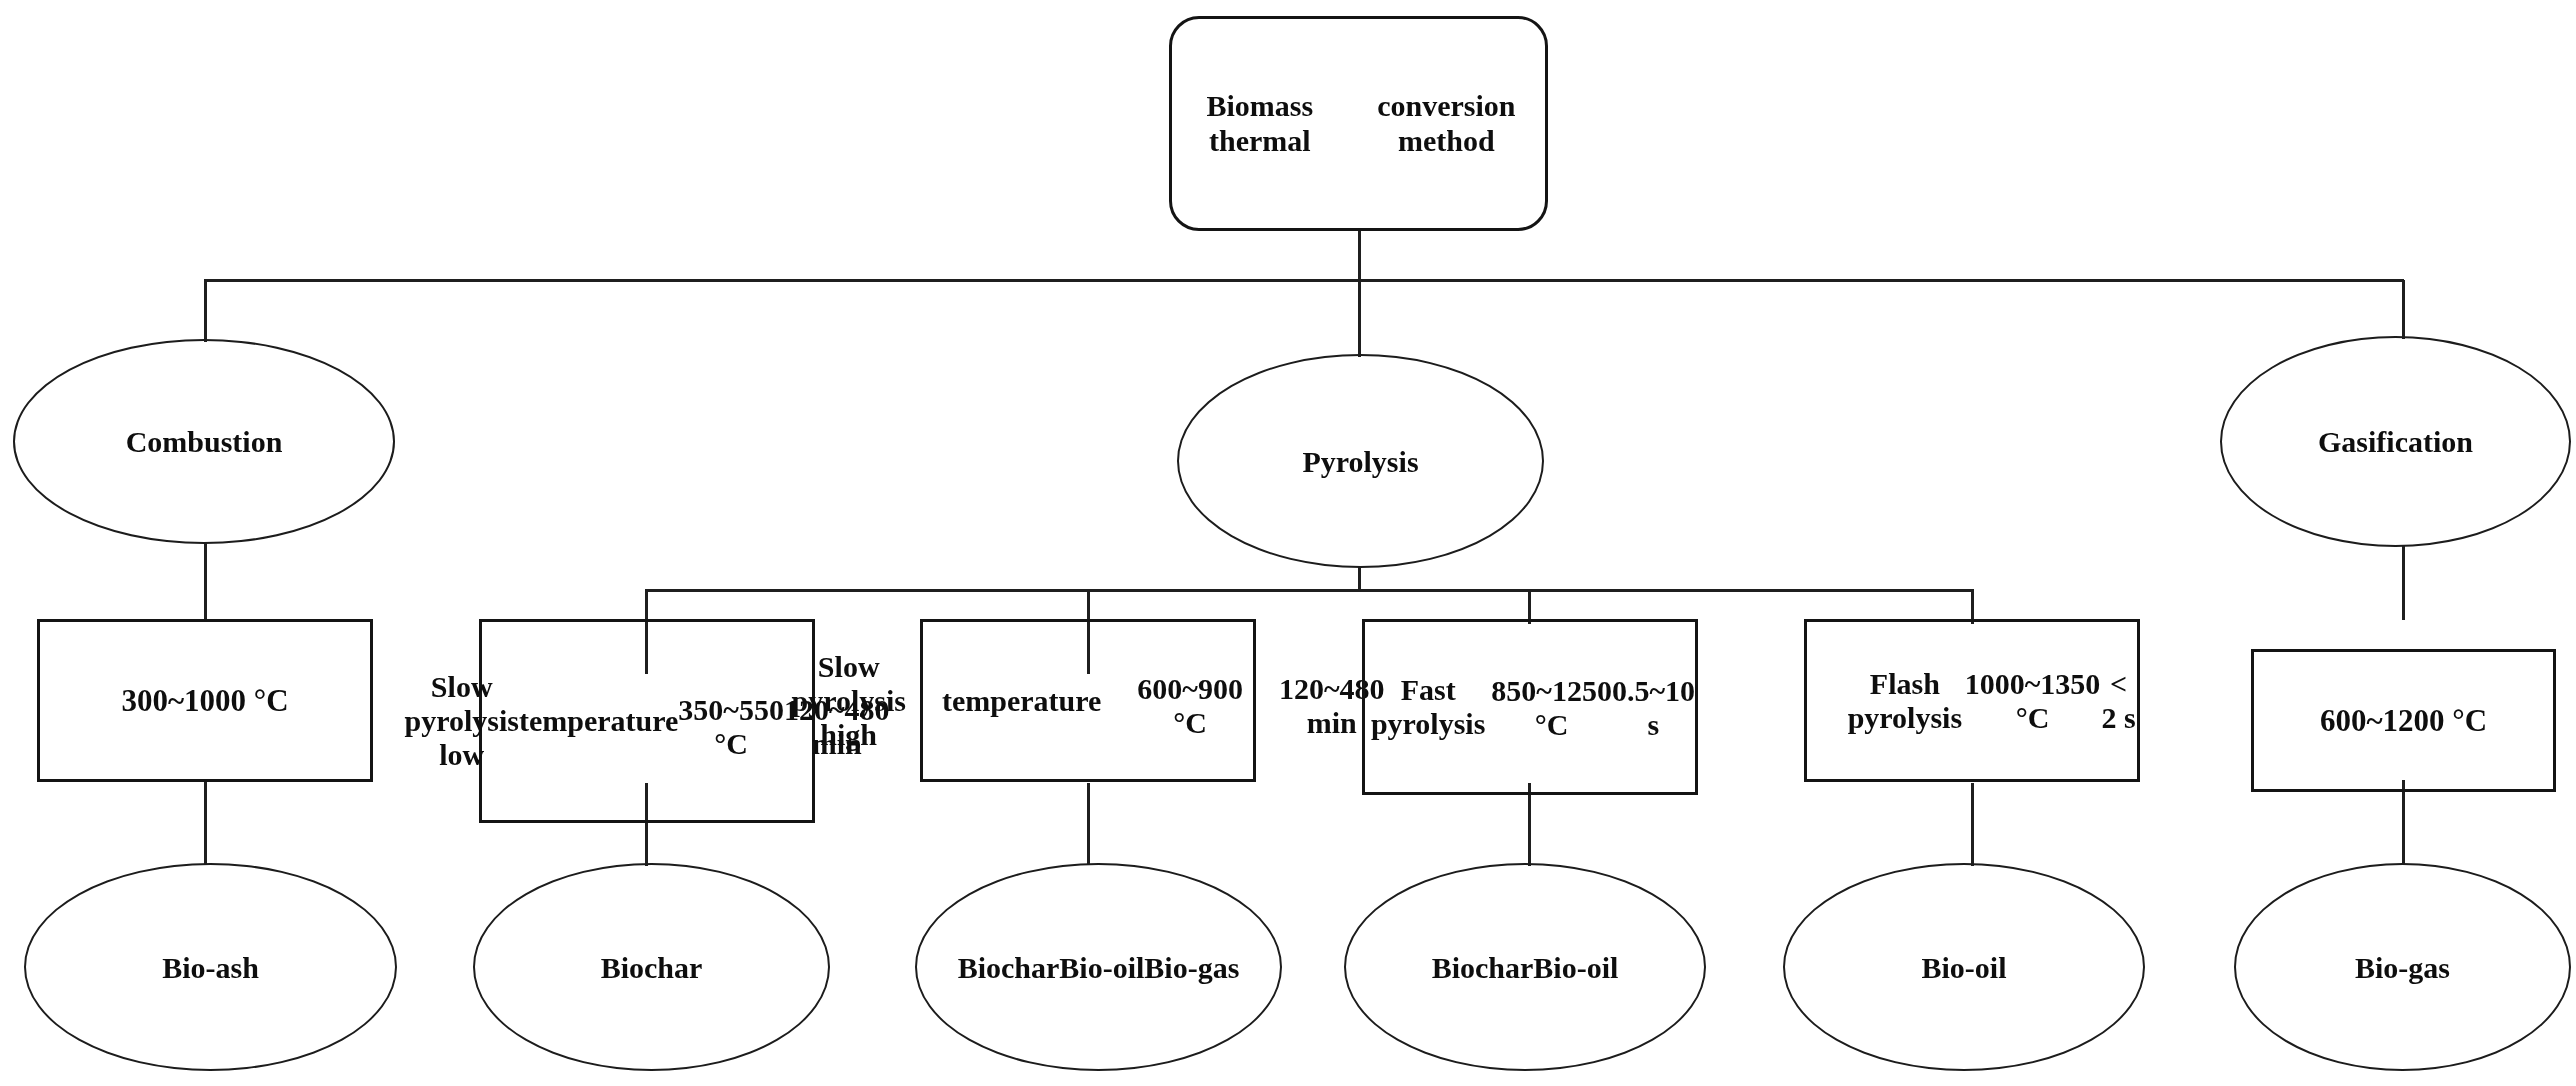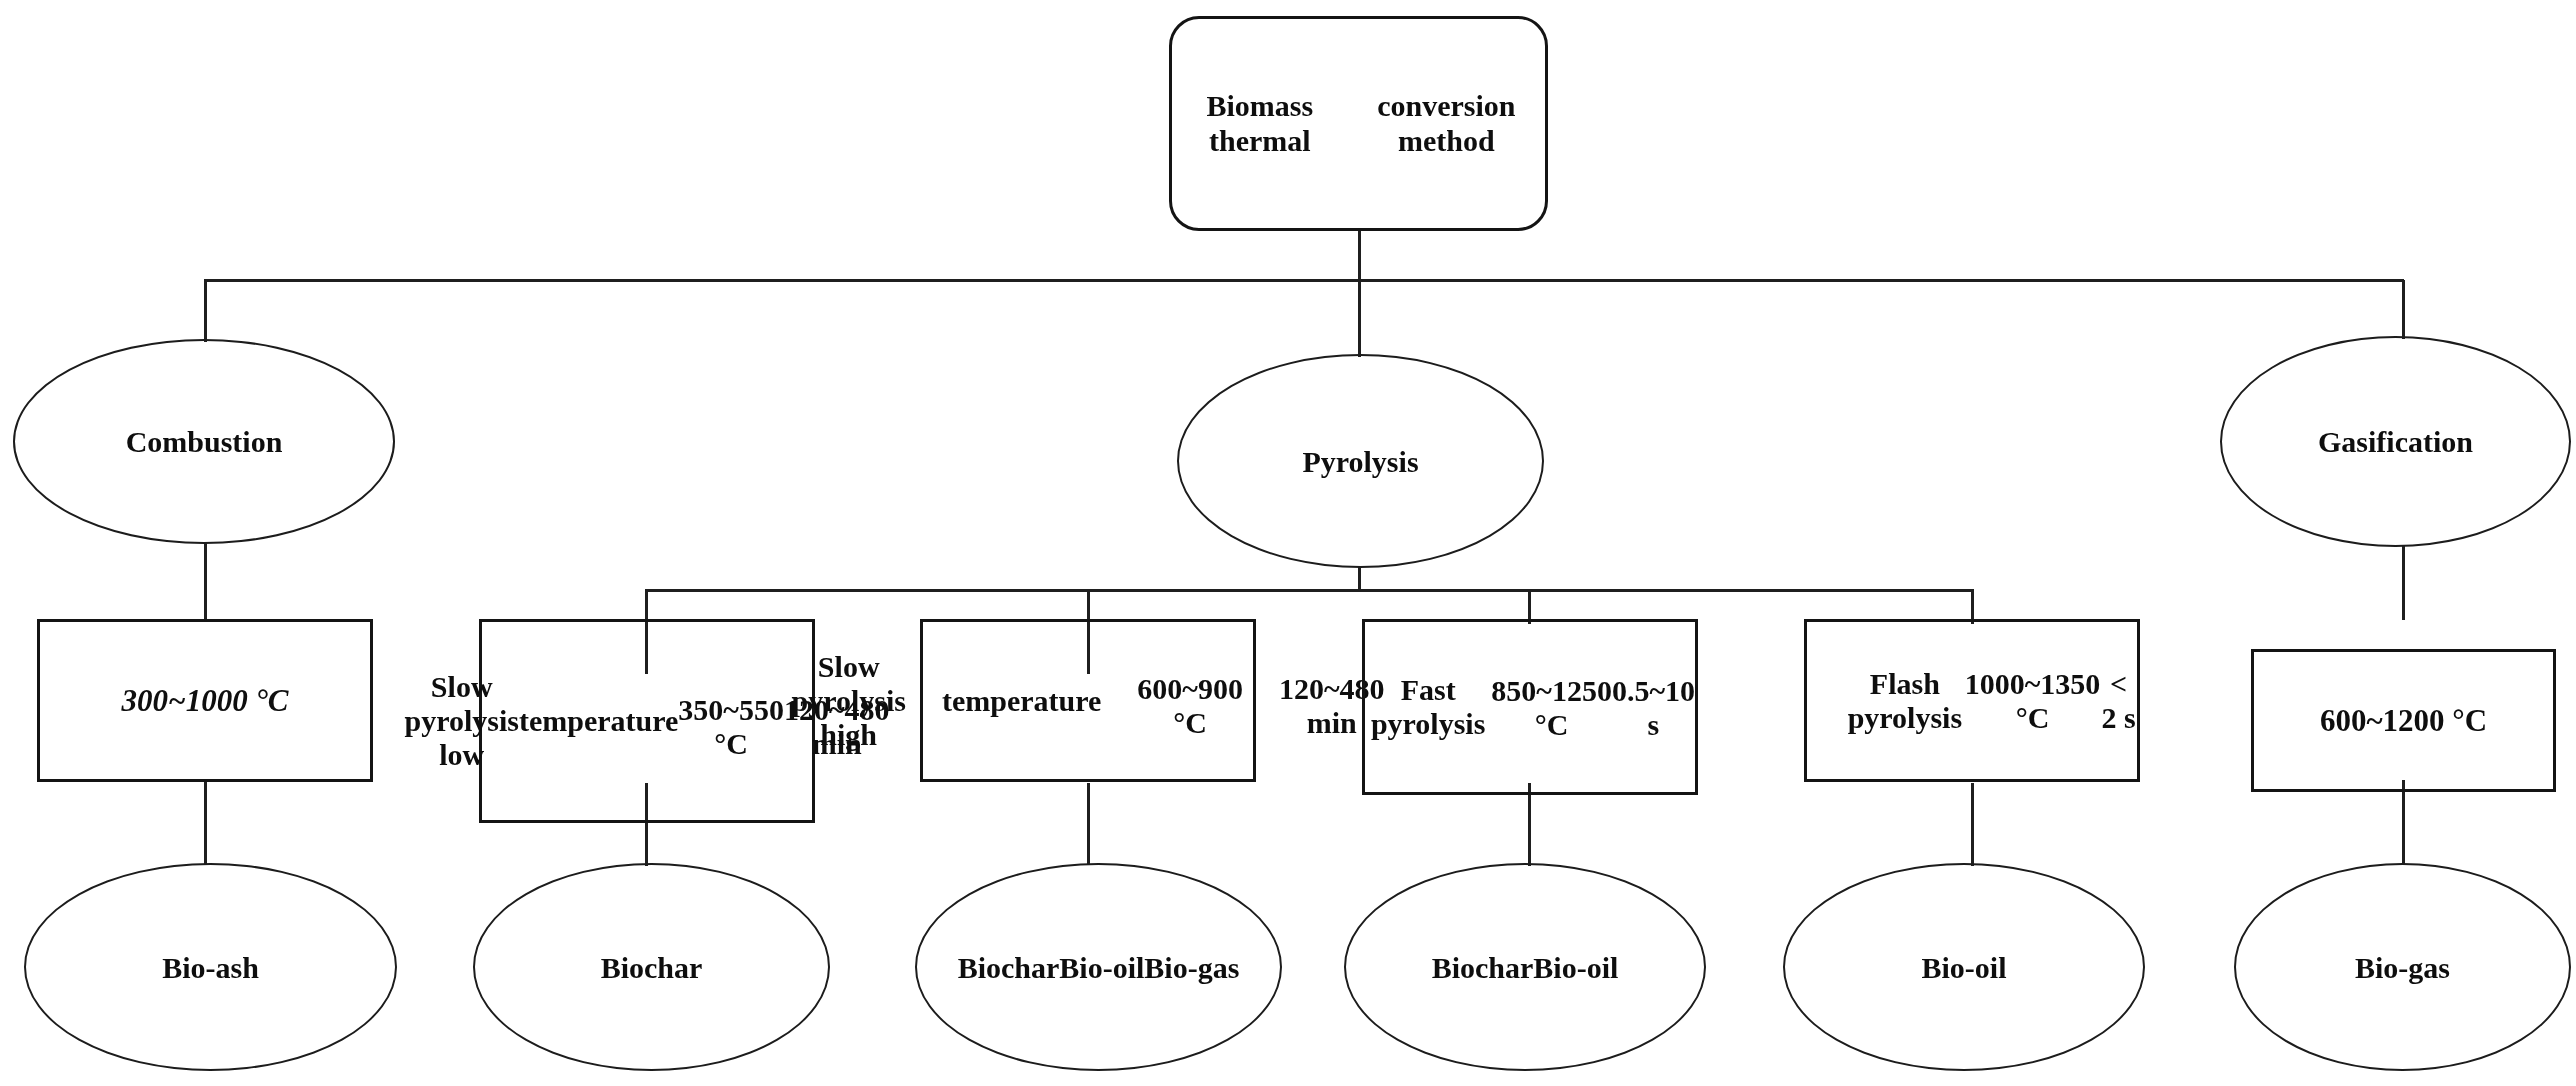--- a/index.html
+++ b/index.html
@@ -99,21 +99,21 @@
   </div>
 
   <div class="node ellipse" style="left:2220px; top:336px; width:351px; height:211px;">
     <span class="lbl">Gasification</span>
   </div>
 
   <div class="node ellipse" style="left:1177px; top:354px; width:367px; height:214px;">
     <span class="lbl">Pyrolysis</span>
   </div>
 
-  <div class="node rect cond1" style="left:37px; top:619px; width:336px; height:163px;font-style:italic;">
+  <div class="node rect cond1" style="left:37px; top:619px; width:336px; height:163px;">
     <span class="lbl">300~1000 °C</span>
   </div>
 
   <div class="node rect cond4" style="left:479px; top:619px; width:336px; height:204px;">
     <span class="lbl">Slow pyrolysis low</span>
     <span class="lbl">temperature</span>
     <span class="lbl gap">350~550 °C</span>
     <span class="lbl gap">120~480 min</span>
   </div>
 

